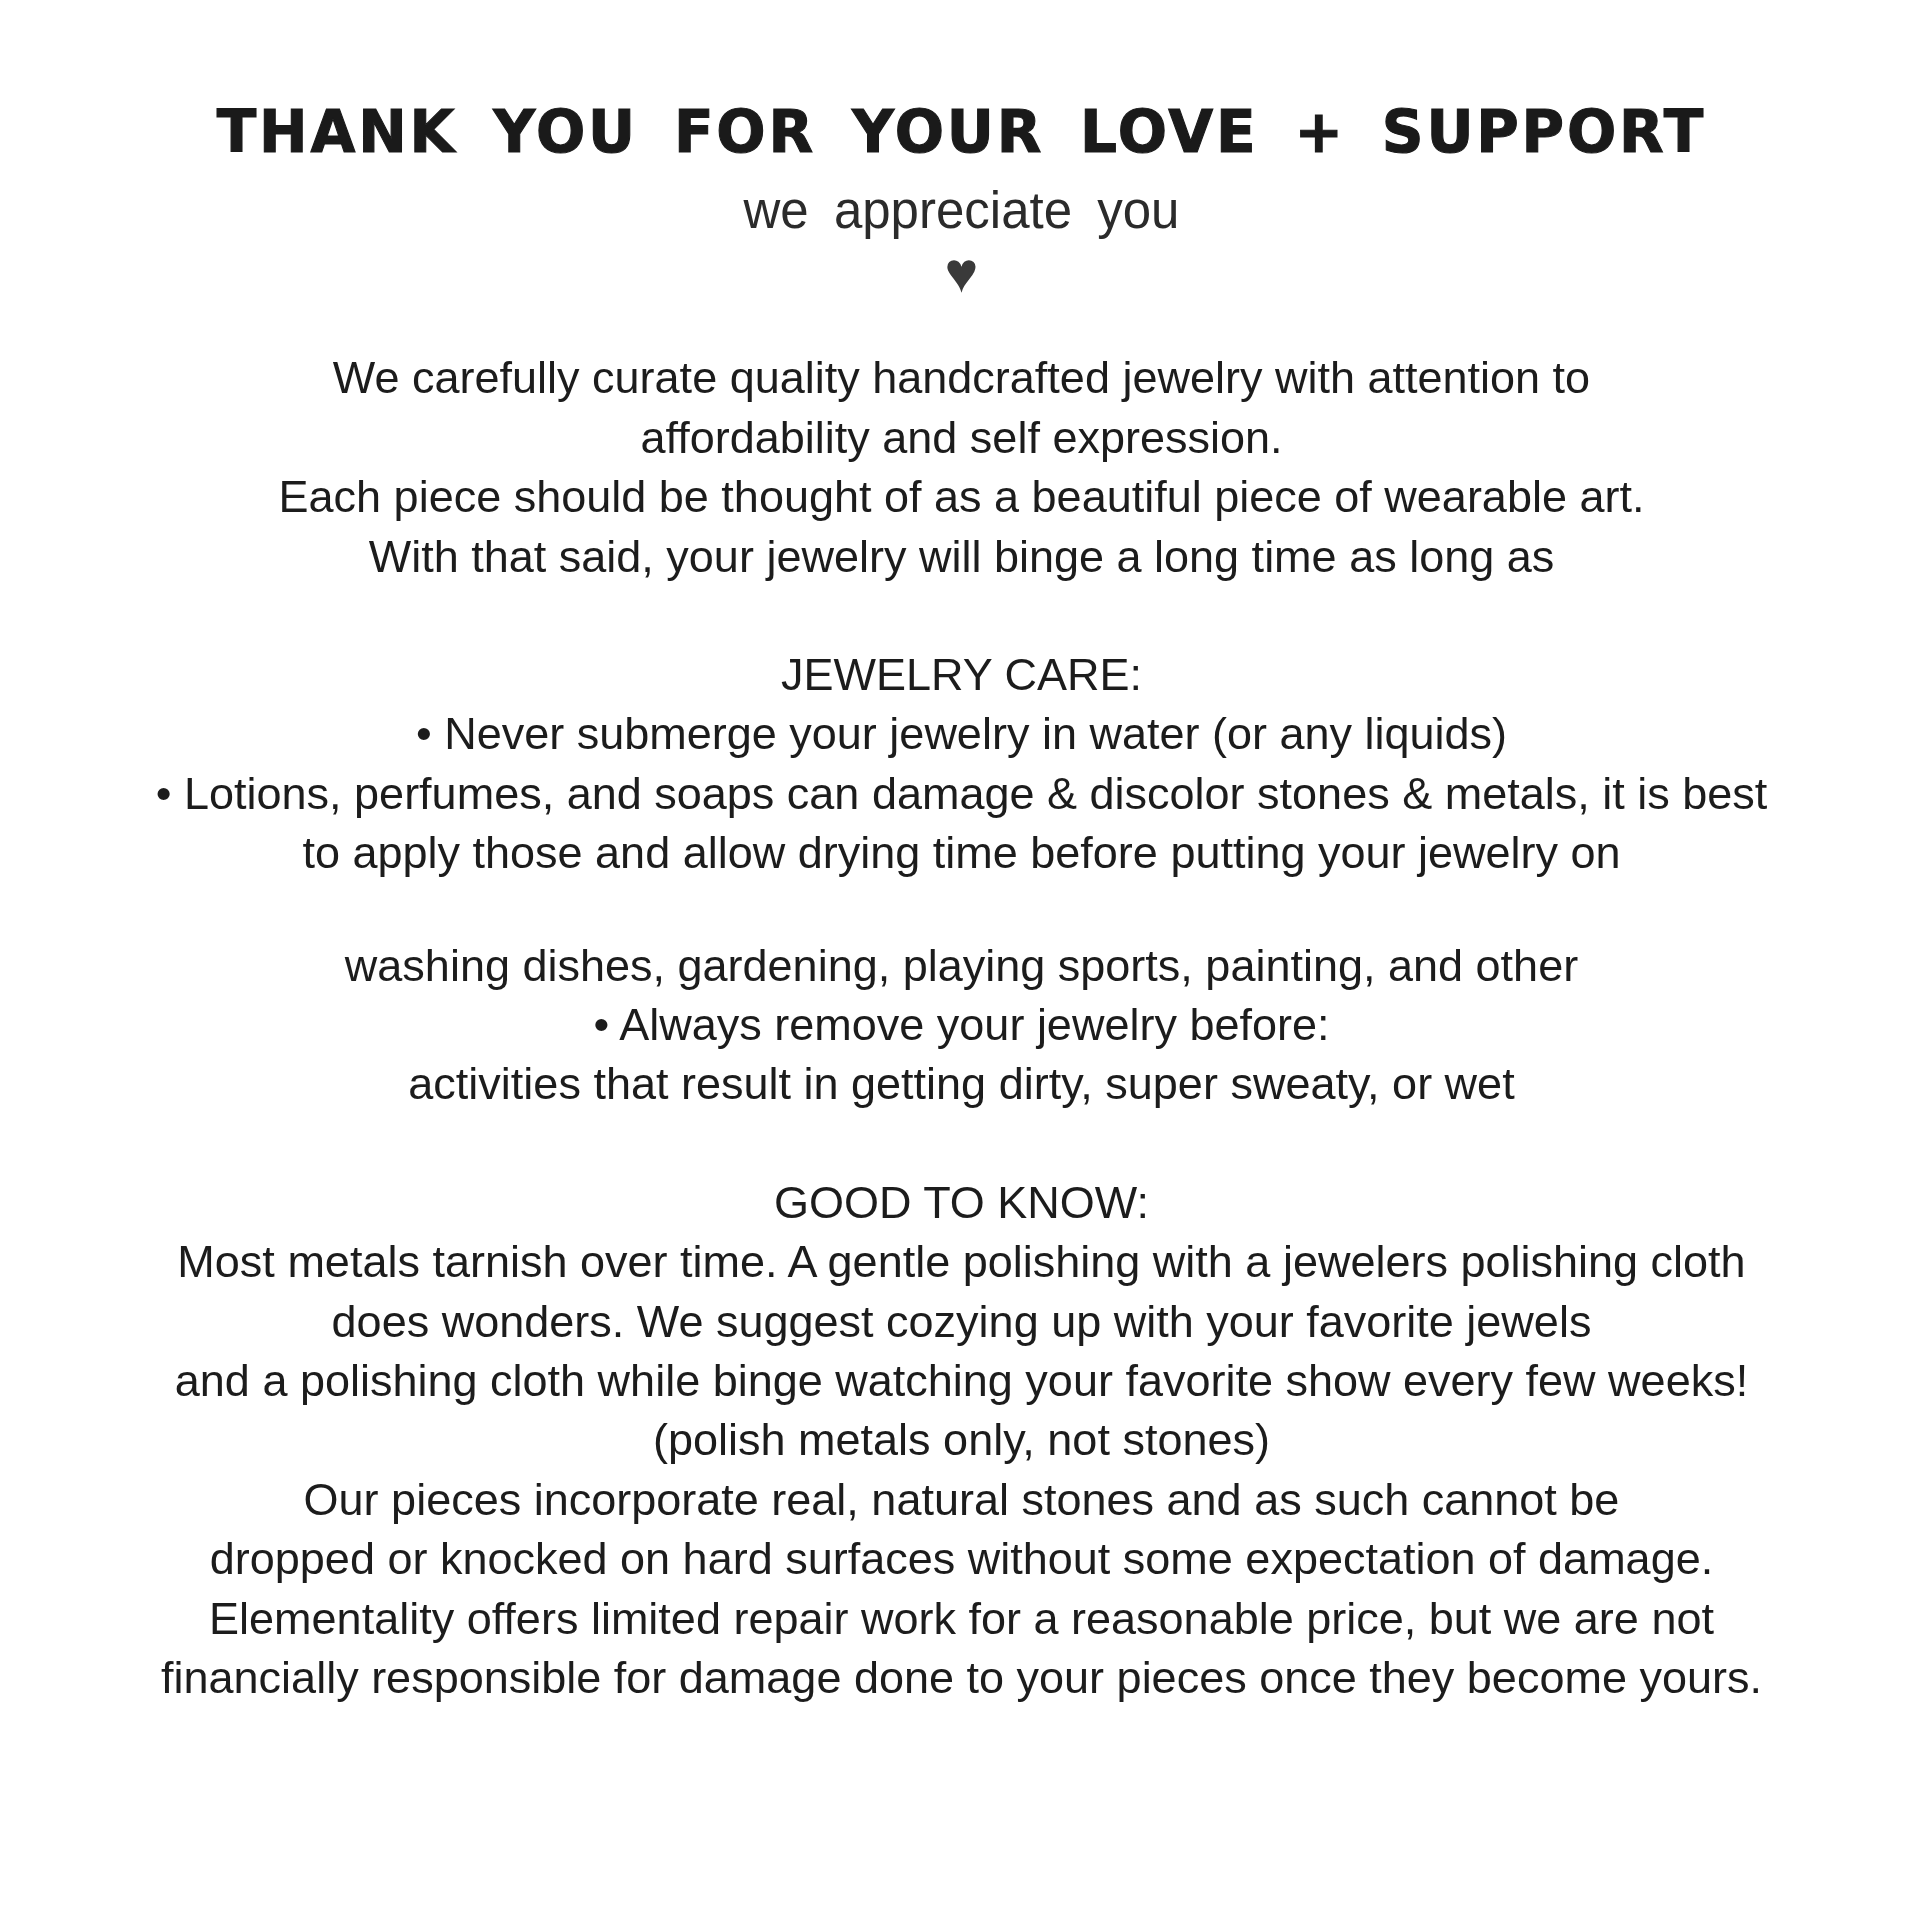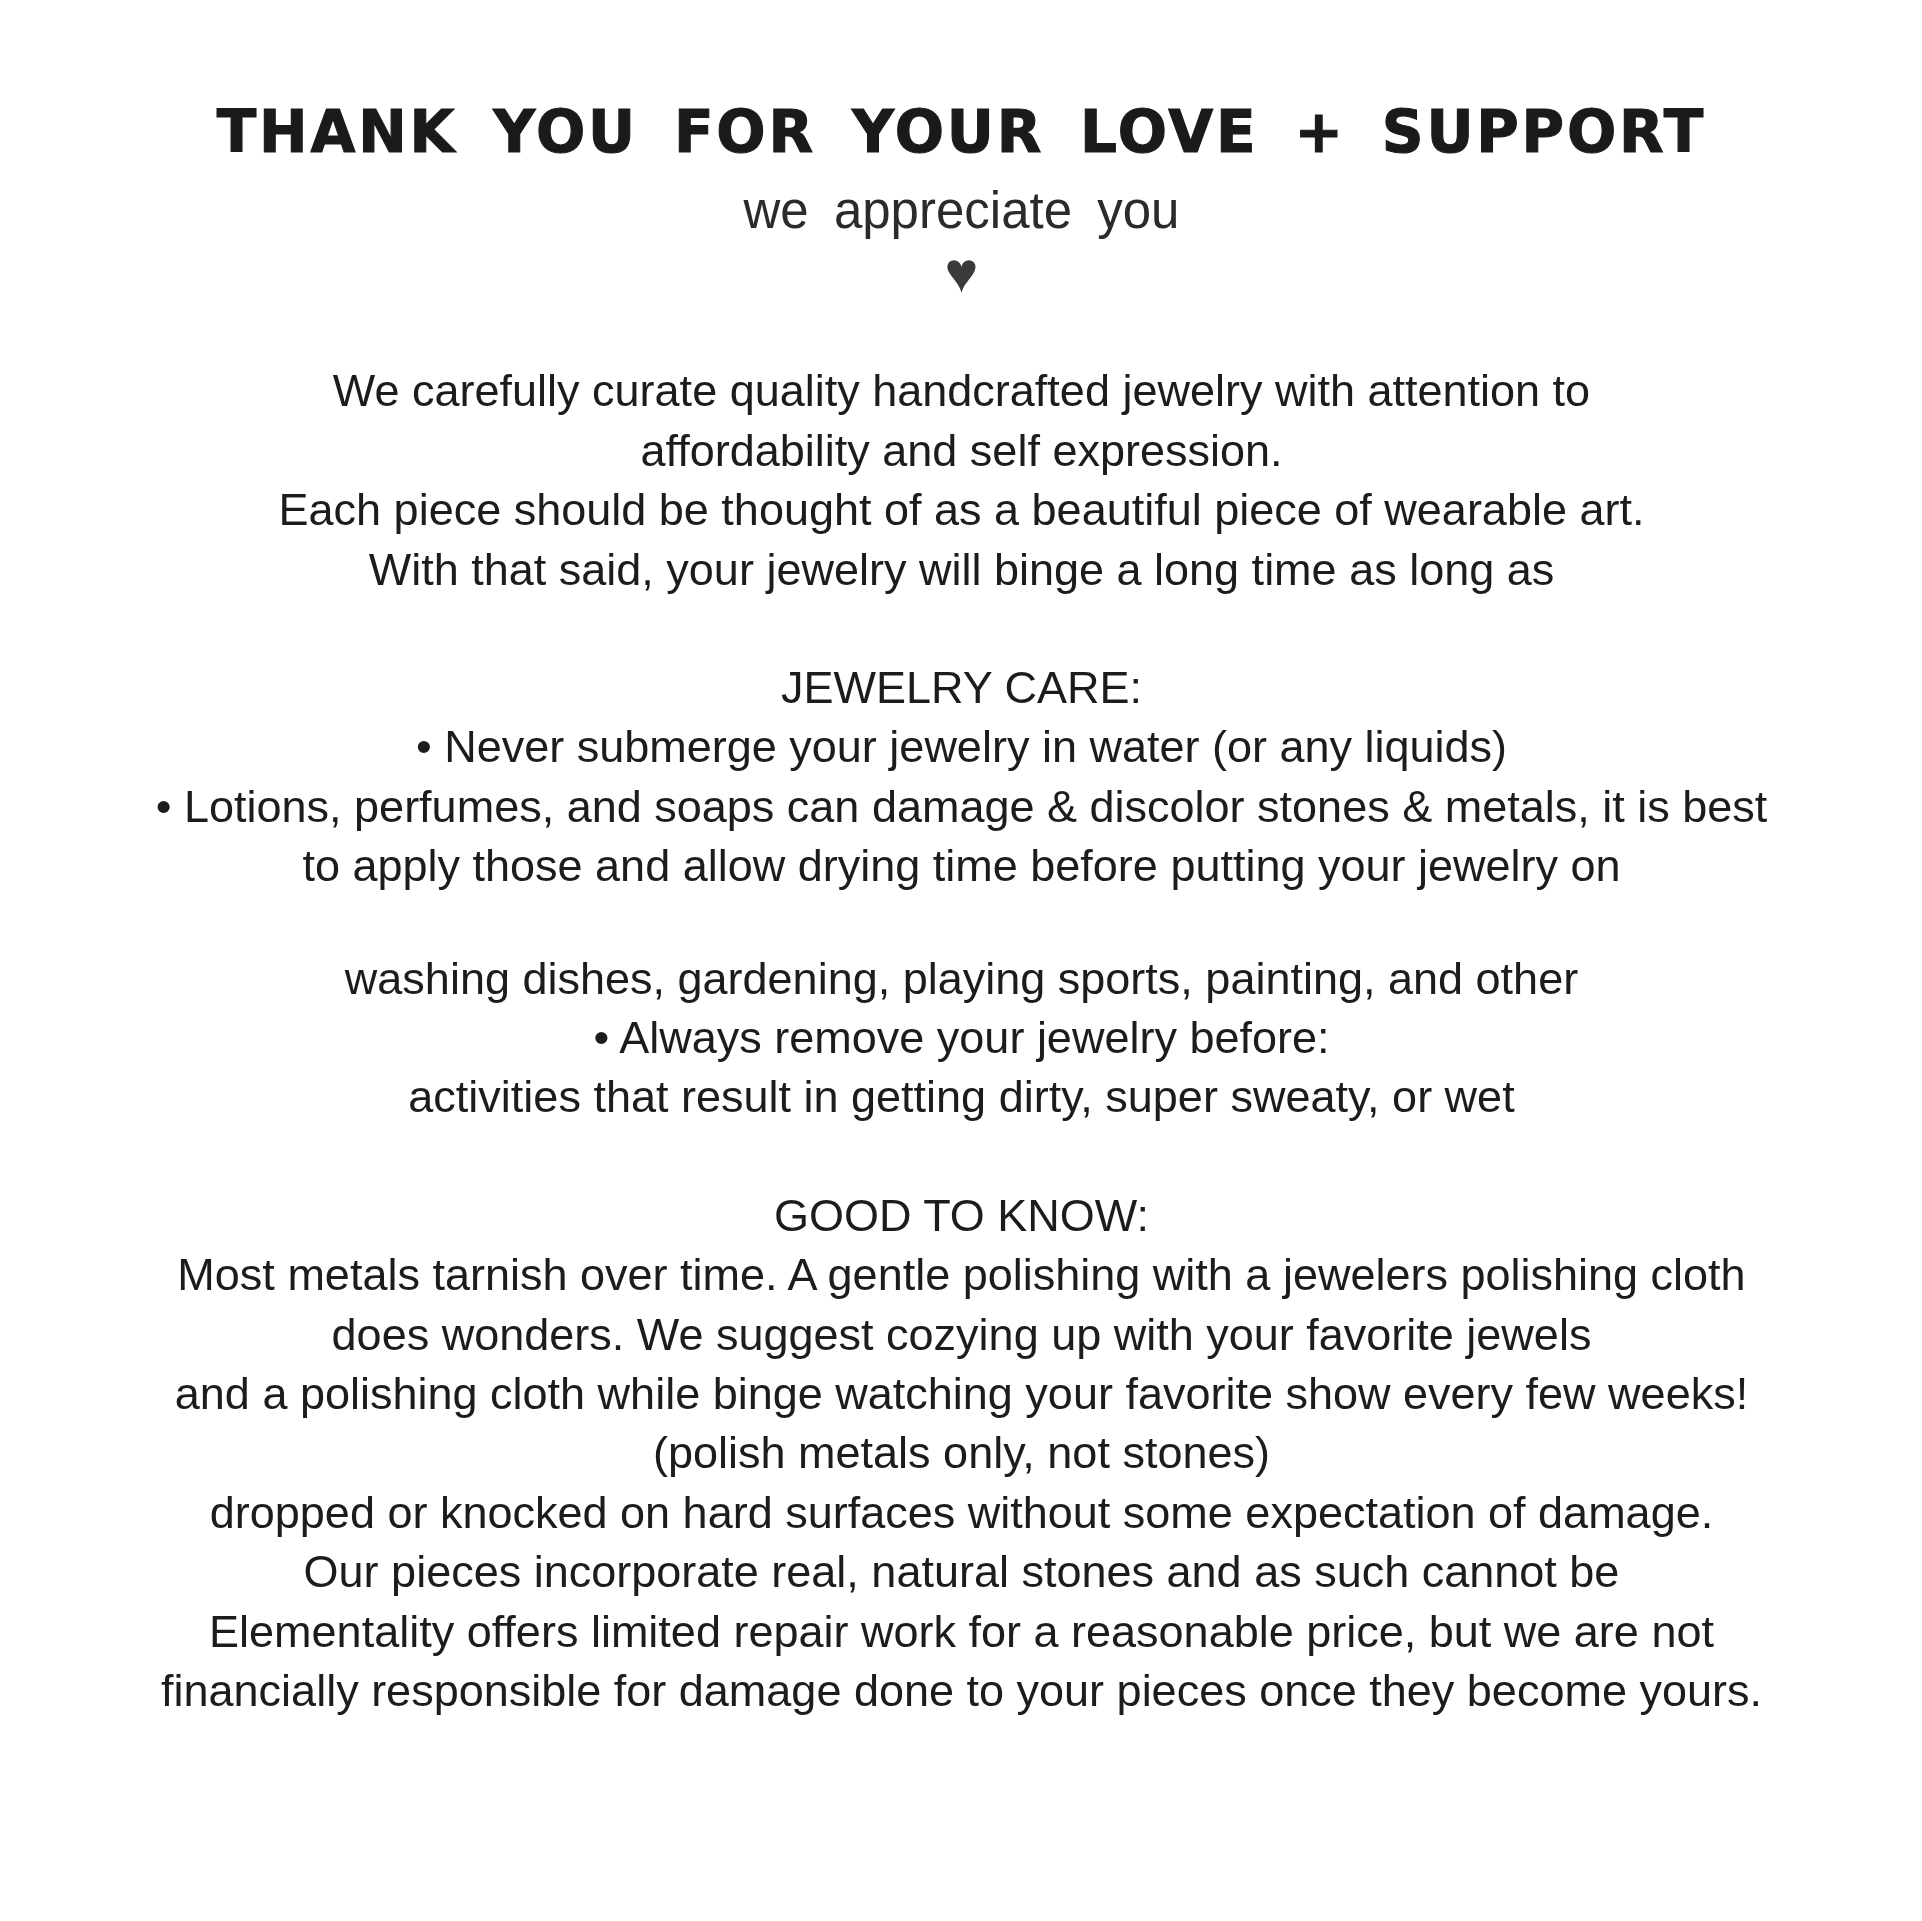--- a/index.html
+++ b/index.html
@@ -46,21 +46,21 @@
     line-height: 1.1;
   }
   .heart {
     font-size: 57px;
     line-height: 1;
     color: #3a3a3a;
     margin-top: 5.5px;
     text-align: center;
   }
   .body-block {
-    margin-top: 60px;
+    margin-top: 47px;
     text-align: center;
     font-size: 45px;
     line-height: 1.32;
     color: #1c1c1c;
     font-family: "Liberation Sans", sans-serif;
     max-width: 1653px;
   }
   .para {
     margin: 0;
   }
@@ -115,22 +115,22 @@
     </p>
 
     <div class="gap-lg"></div>
 
     <p class="para">
       <span class="line section-title">GOOD TO KNOW:</span>
       <span class="line">Most metals tarnish over time.  A gentle polishing with a jewelers polishing cloth</span>
       <span class="line">does wonders.  We suggest cozying up with your favorite jewels</span>
       <span class="line">and a polishing cloth while binge watching your favorite show every few weeks!</span>
       <span class="line">(polish metals only, not stones)</span>
+      <span class="line">Our pieces incorporate real, natural stones and as such cannot be</span>
       <span class="line">dropped or knocked on hard surfaces without some expectation of damage.</span>
-      <span class="line">Our pieces incorporate real, natural stones and as such cannot be</span>
       <span class="line">Elementality offers limited repair work for a reasonable price, but we are not</span>
       <span class="line">financially responsible for damage done to your pieces once they become yours.</span>
     </p>
 
   </div>
 
 </div>
 
 
 </body></html>

